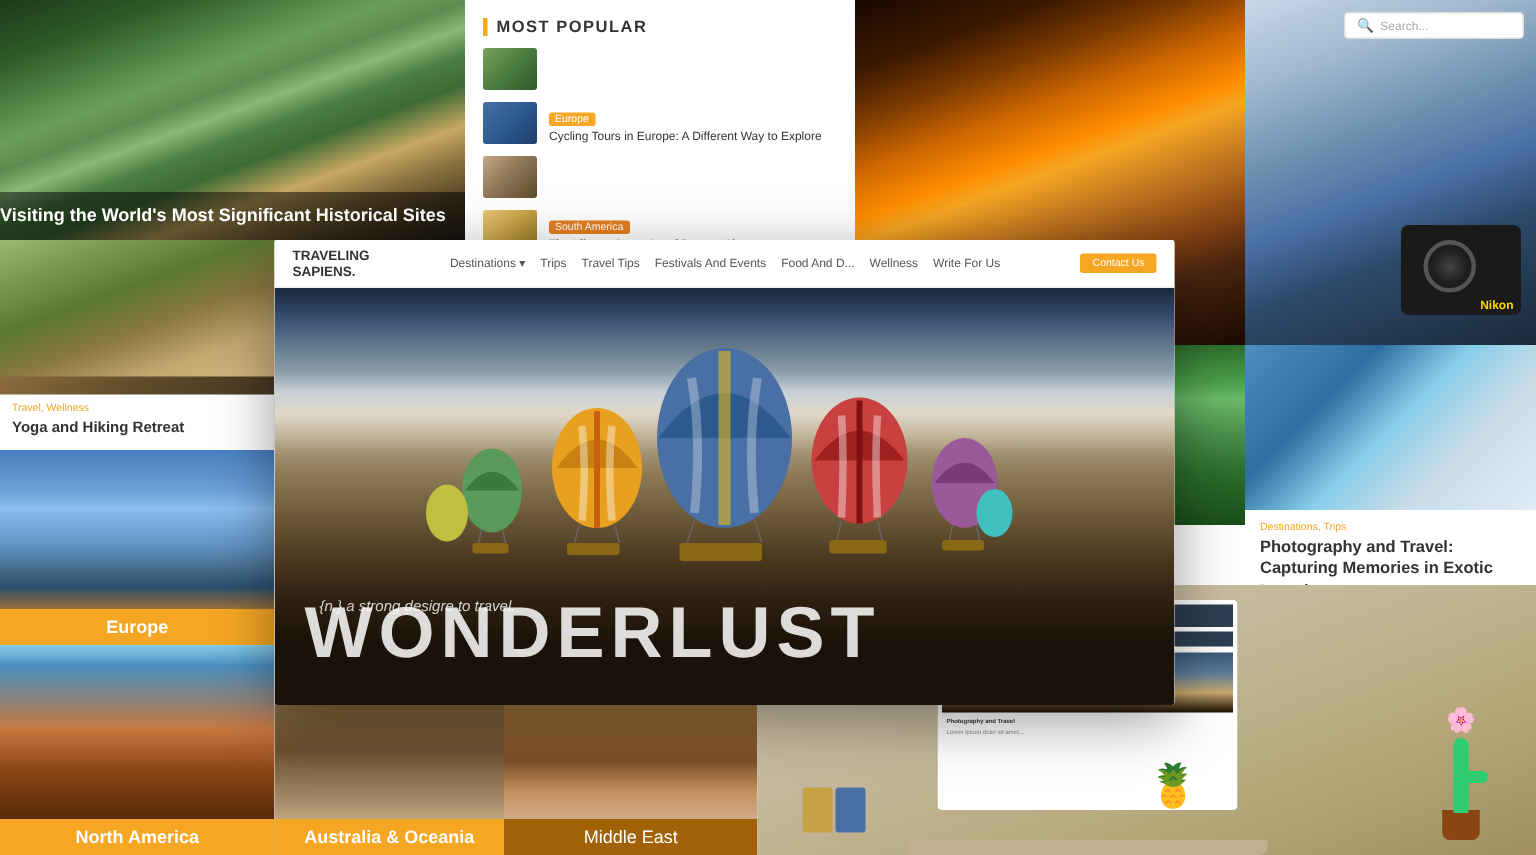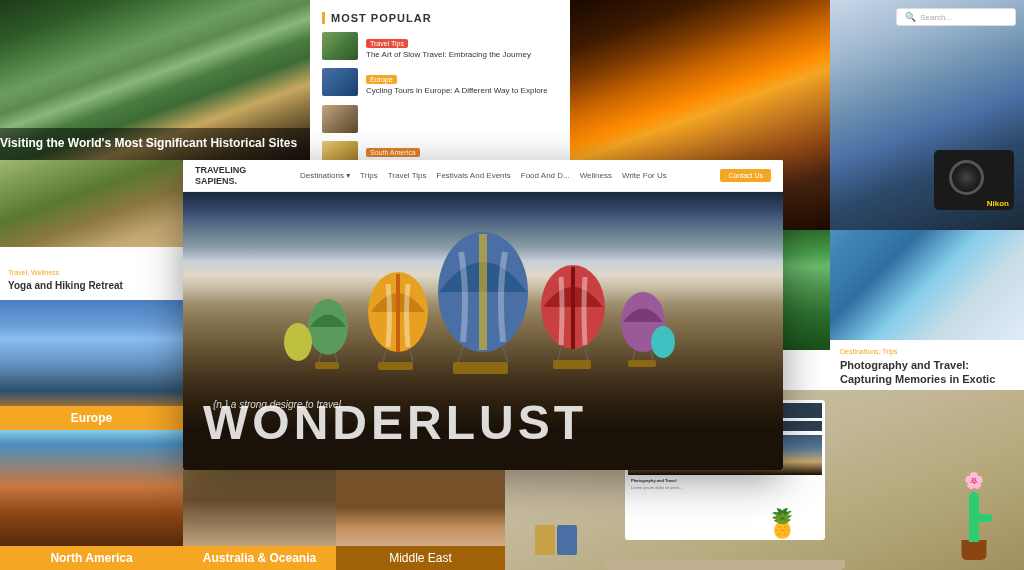--- a/index.html
+++ b/index.html
@@ -139,21 +139,21 @@
       top: 160px; left: 0;
       width: 183px;
       height: 140px;
       background: linear-gradient(135deg, #c8a870 0%, #8b6a3e 30%, #5c4a28 60%, #3d3020 100%);
       overflow: hidden;
     }
     .card-yoga-info {
       position: absolute;
       bottom: 0; left: 0; right: 0;
       background: white;
-      padding: 22px 8px 8px;
+      padding: 6px 8px 8px;
     }
     .card-tag-small {
       font-size: 7px;
       color: #f5a623;
       margin-bottom: 3px;
     }
     .card-title-small {
       font-size: 10px;
       font-weight: bold;
       color: #333;
@@ -548,24 +548,20 @@
   <div style="width:100%;height:100%;background:linear-gradient(160deg,#1e3a1a 0%,#2d5a27 15%,#4a7c3f 25%,#6b9e5e 35%,#5d8a4e 42%,#8ab87a 48%,#4a7c3f 55%,#3d6b35 62%,#c8a860 72%,#8b7340 80%,#5c4a28 88%,#3d3020 95%,#2a2018 100%)"></div>
   <div class="img-machu-overlay">
     <span>Visiting the World's Most Significant Historical Sites</span>
   </div>
 </div>
 
 <div class="most-popular">
   <div class="most-popular-title">MOST POPULAR</div>
   <div class="mp-item">
     <div class="mp-thumb mp-thumb-1"></div>
-    <div class="mp-info">
-      <span class="mp-tag tag-travel">Travel Tips</span>
-      <div class="mp-item-title">The Art of Slow Travel: Embracing the Journey</div>
-    </div>
   </div>
   <div class="mp-item">
     <div class="mp-thumb mp-thumb-2"></div>
     <div class="mp-info">
       <span class="mp-tag tag-europe">Europe</span>
       <div class="mp-item-title">Cycling Tours in Europe: A Different Way to Explore</div>
     </div>
   </div>
   <div class="mp-item">
     <div class="mp-thumb mp-thumb-3"></div>

